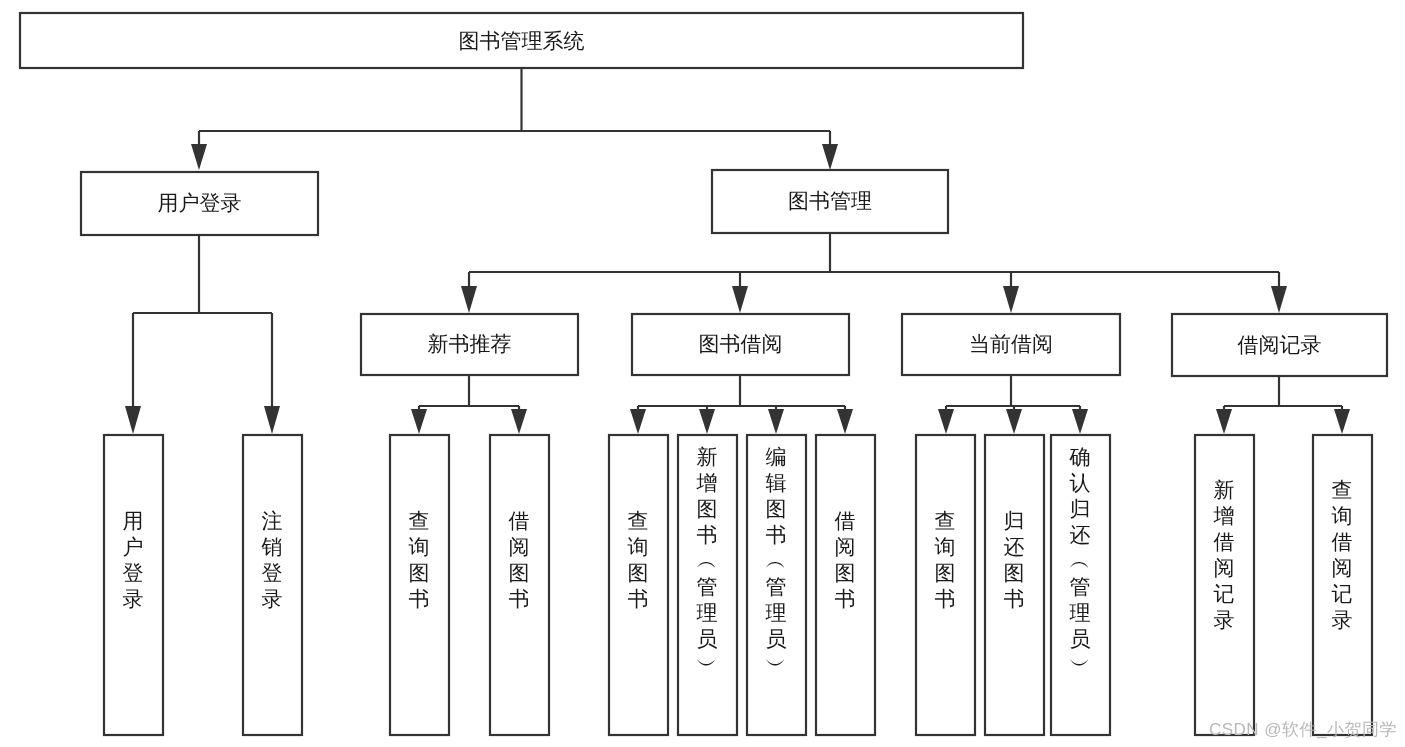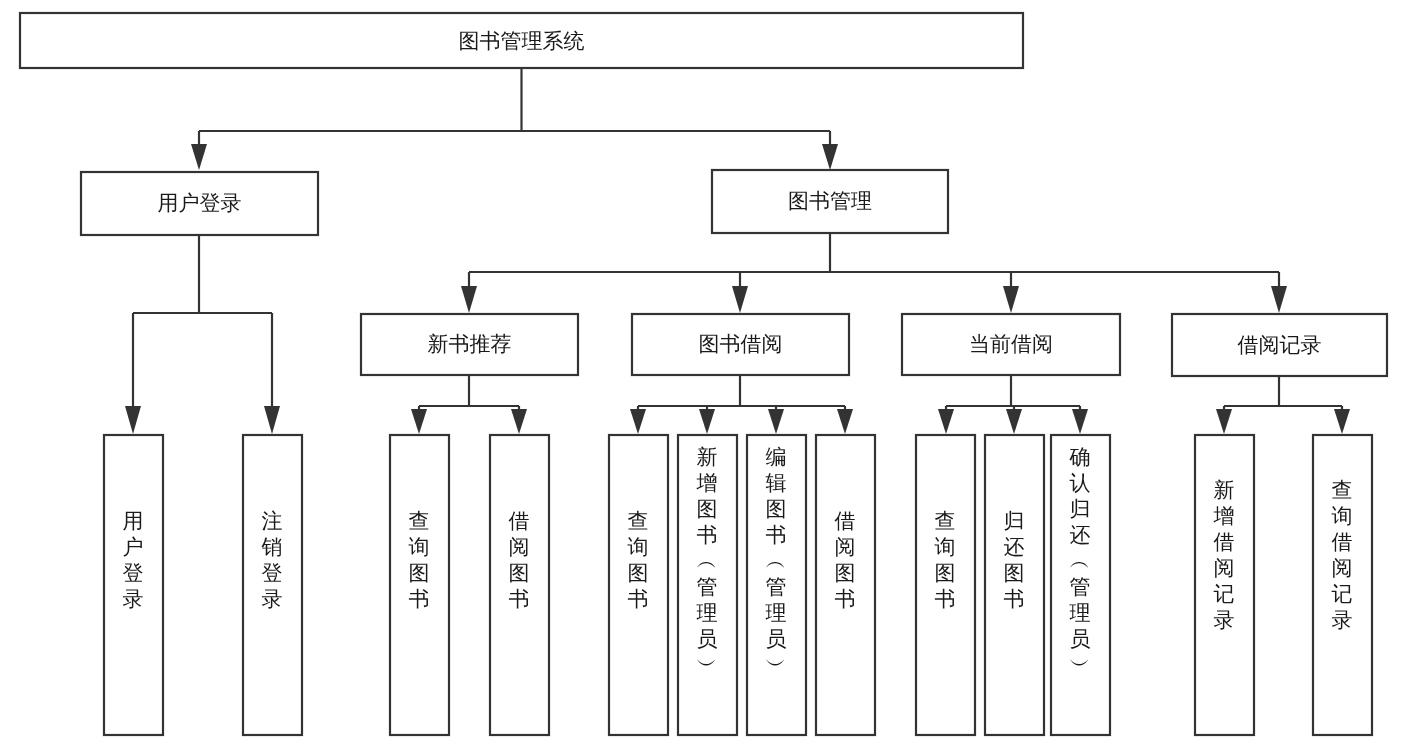--- a/index.html
+++ b/index.html
@@ -220,14 +220,15 @@
       <rect class="node-box" x="1195" y="435" width="59" height="300"></rect>
       <text class="node-label-v" x="1224" y="497"><tspan x="1224" dy="0">新</tspan><tspan x="1224" dy="26">增</tspan><tspan x="1224" dy="26">借</tspan><tspan x="1224" dy="26">阅</tspan><tspan x="1224" dy="26">记</tspan><tspan x="1224" dy="26">录</tspan></text>
     </g>
     <g>
       <rect class="node-box" x="1313" y="435" width="59" height="300"></rect>
       <text class="node-label-v" x="1342" y="497"><tspan x="1342" dy="0">查</tspan><tspan x="1342" dy="26">询</tspan><tspan x="1342" dy="26">借</tspan><tspan x="1342" dy="26">阅</tspan><tspan x="1342" dy="26">记</tspan><tspan x="1342" dy="26">录</tspan></text>
     </g>
 
   </svg>
 
+  <div class="watermark">CSDN @软件_小贺同学</div>
 
 </div>
 
 </body></html>

